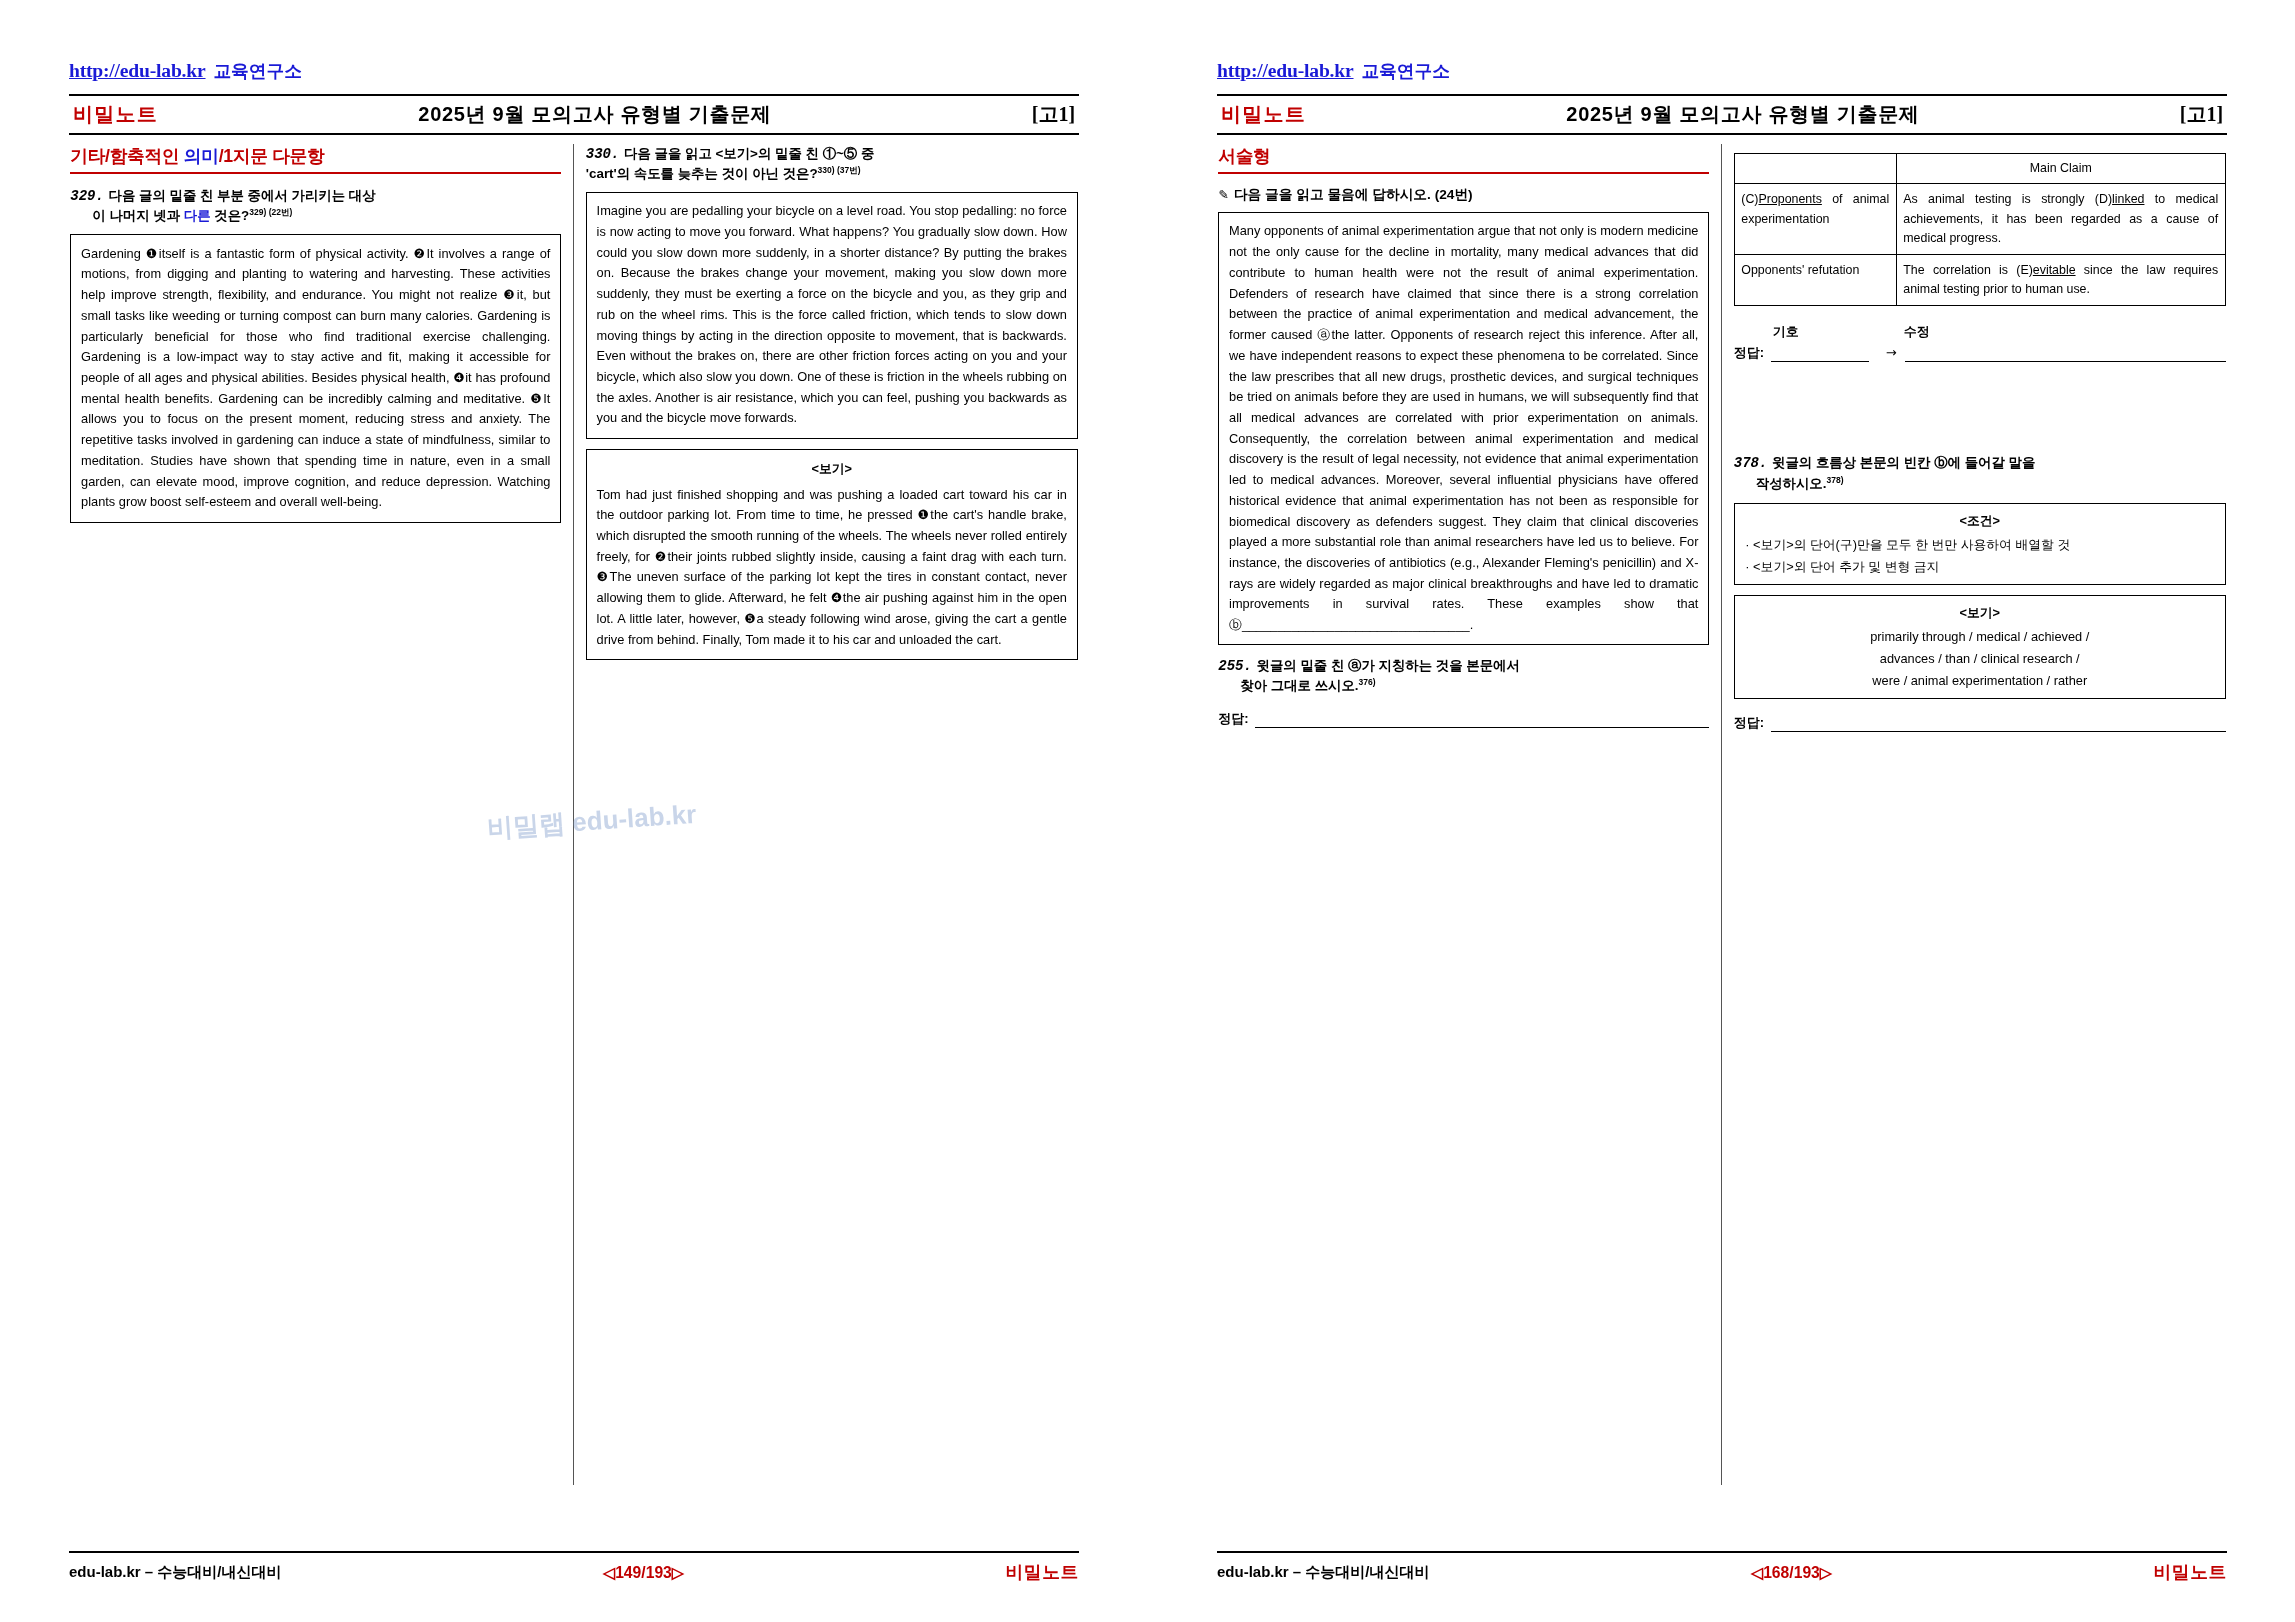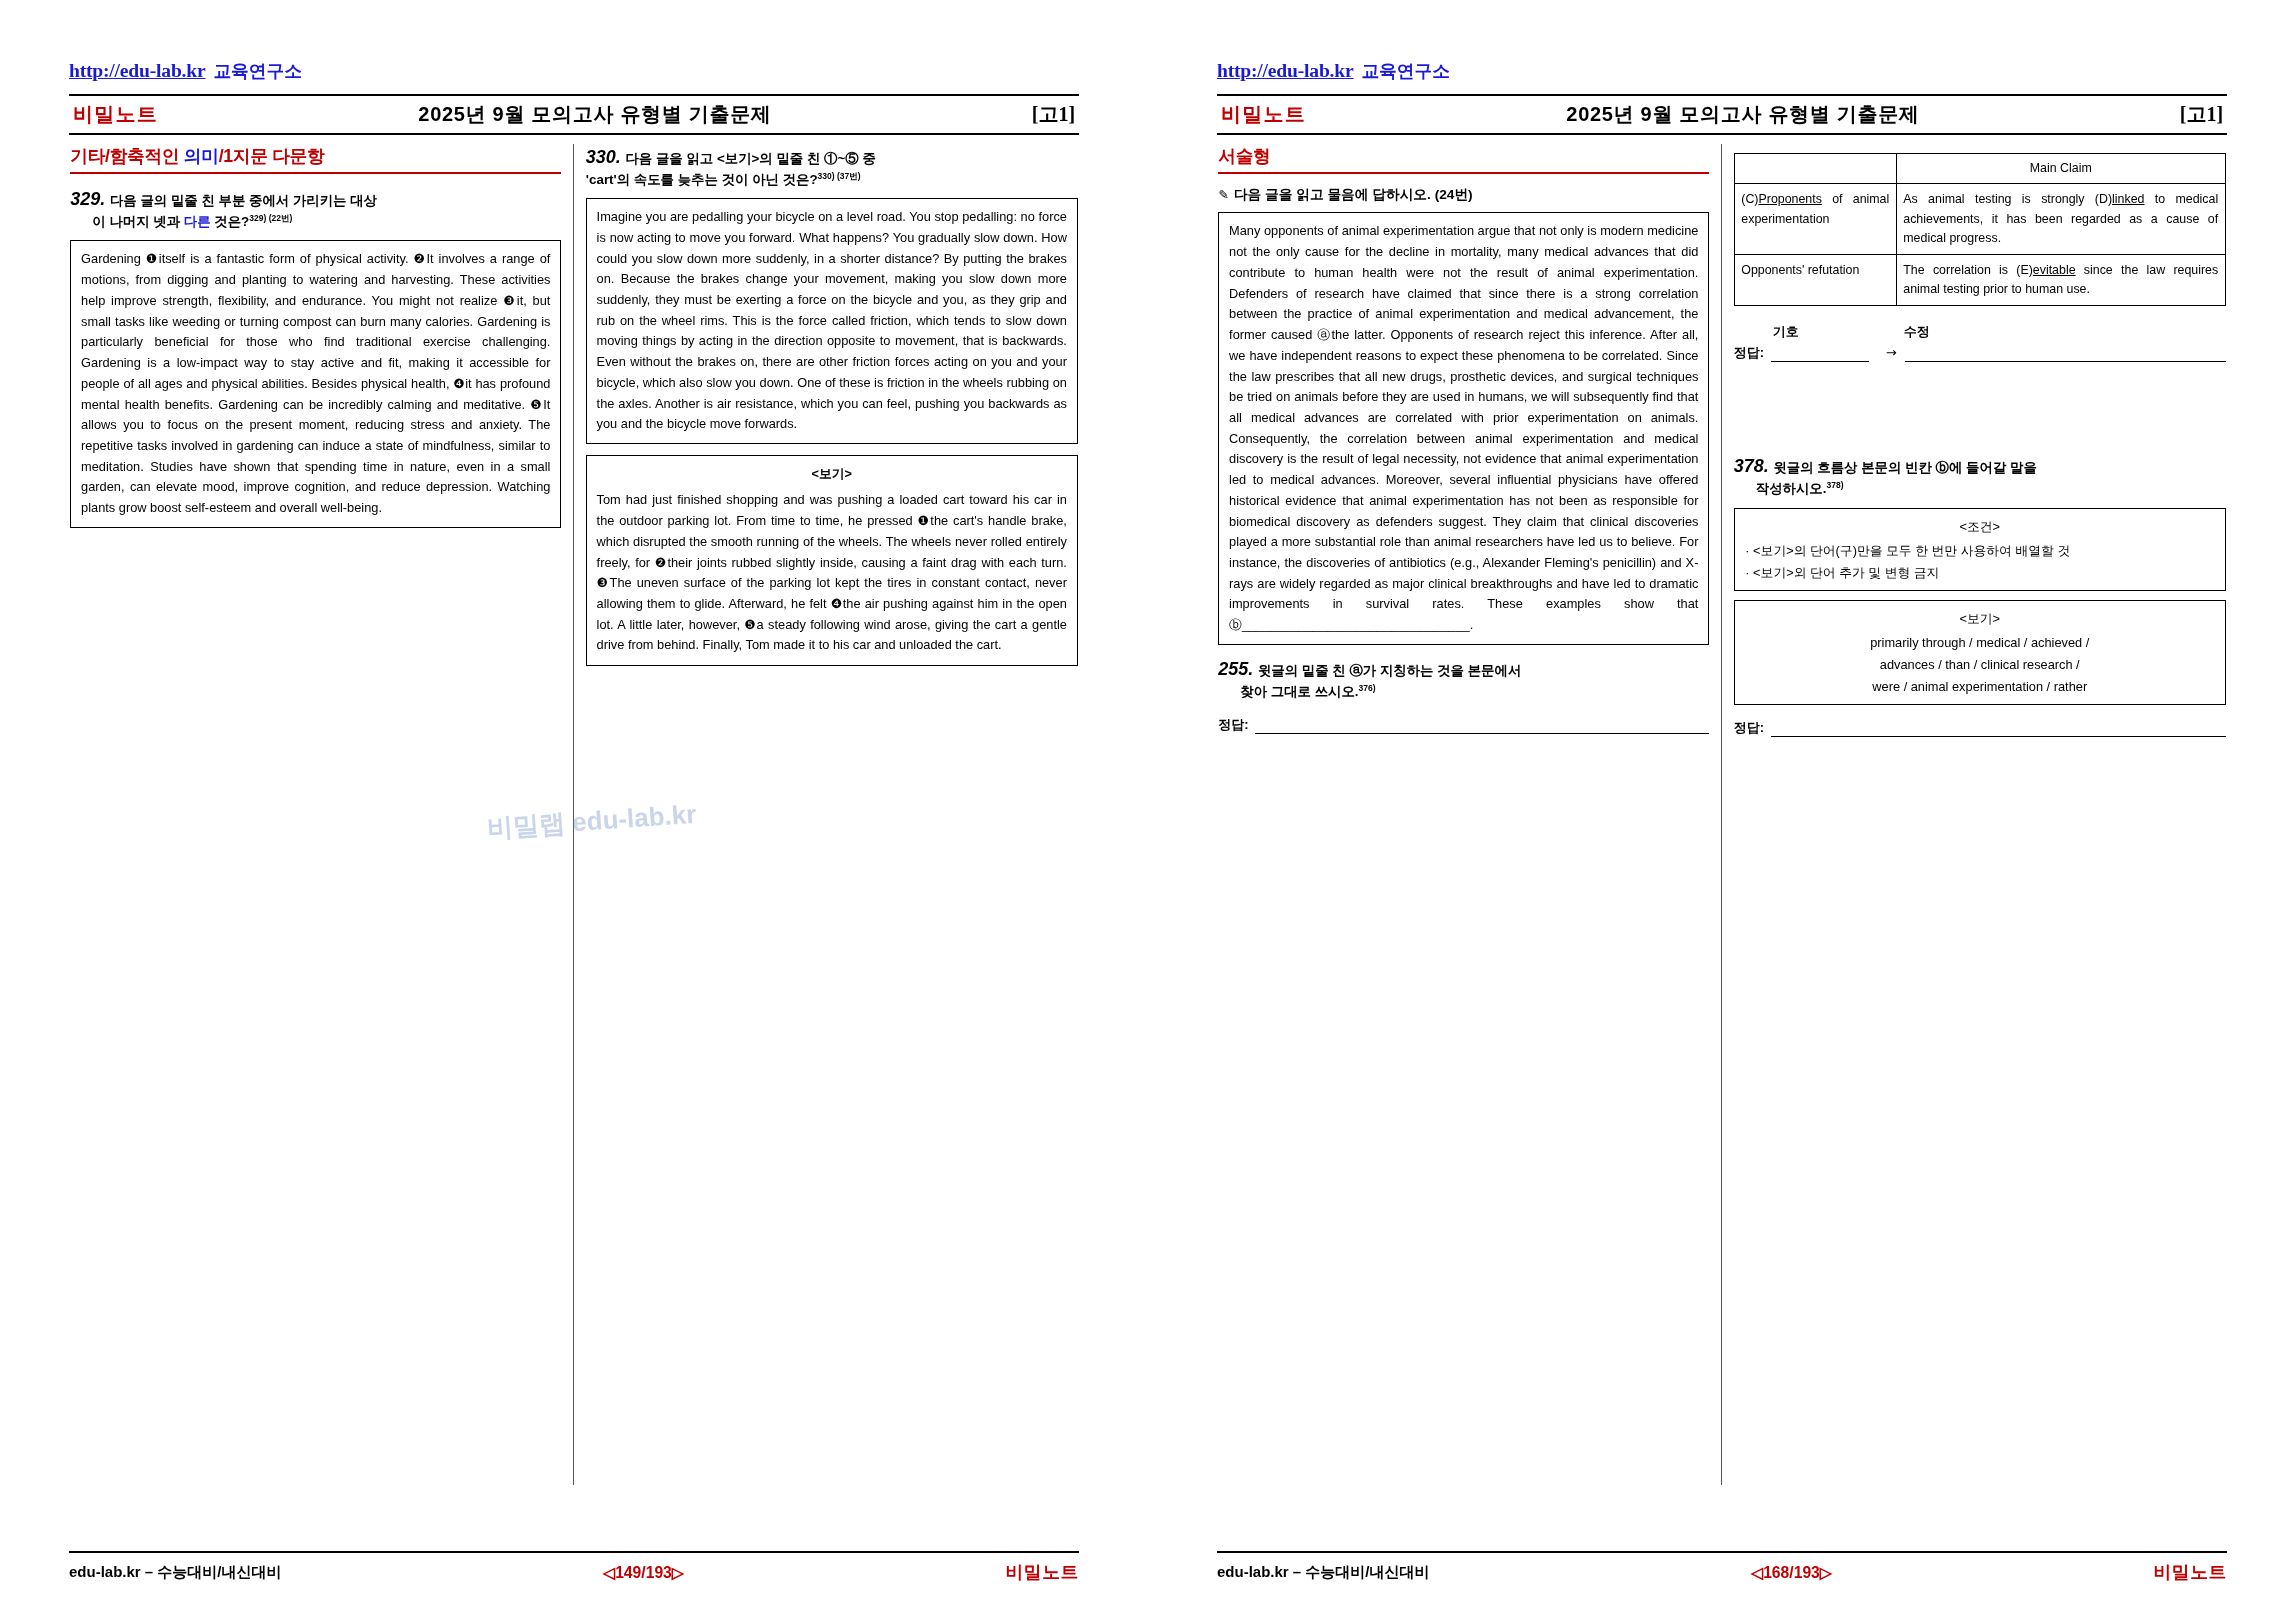--- a/index.html
+++ b/index.html
@@ -88,24 +88,24 @@
   .q {
     margin-bottom: 6.5px;
   }
   .q-head {
     font-size: 13.4px;
     line-height: 1.45;
     color: #000;
     text-align: justify;
   }
   .q-num {
-    font-family: Liberation Sans, sans-serif;
+    font-family: Liberation Mono, monospace;
     font-style: italic;
     font-weight: bold;
-    font-size: 18px;
+    font-size: 14px;
     margin-right: 4.6px;
   }
   .q-head.ko { font-weight: bold; }
   .q-head .blue { color: #1a1ad6; }
   .q-head .under-red { color: #c00000; text-decoration: underline; }
   .sup { font-size: 8.5px; vertical-align: super; }
   .indent { display: block; padding-left: 22px; }
 
   
   .box {
@@ -176,21 +176,21 @@
   .sym-head span:first-child { width: 131px; }
 
   
   .mini-box {
     border: 0.9px solid #000;
     padding: 6.5px 10.5px;
     margin-top: 9.2px;
     font-size: 12.8px;
     line-height: 1.7;
   }
-  .mini-box .center-title { text-align: center; font-weight: normal; margin-bottom: 2.6px; }
+  .mini-box .center-title { text-align: center; font-weight: bold; margin-bottom: 2.6px; }
   .mini-box .center { text-align: center; }
 
   
   .footer {
     position: absolute;
     left: 69px; right: 69px;
     bottom: 39px;
     border-top: 2px solid #000;
     padding-top: 7.2px;
     display: flex;

